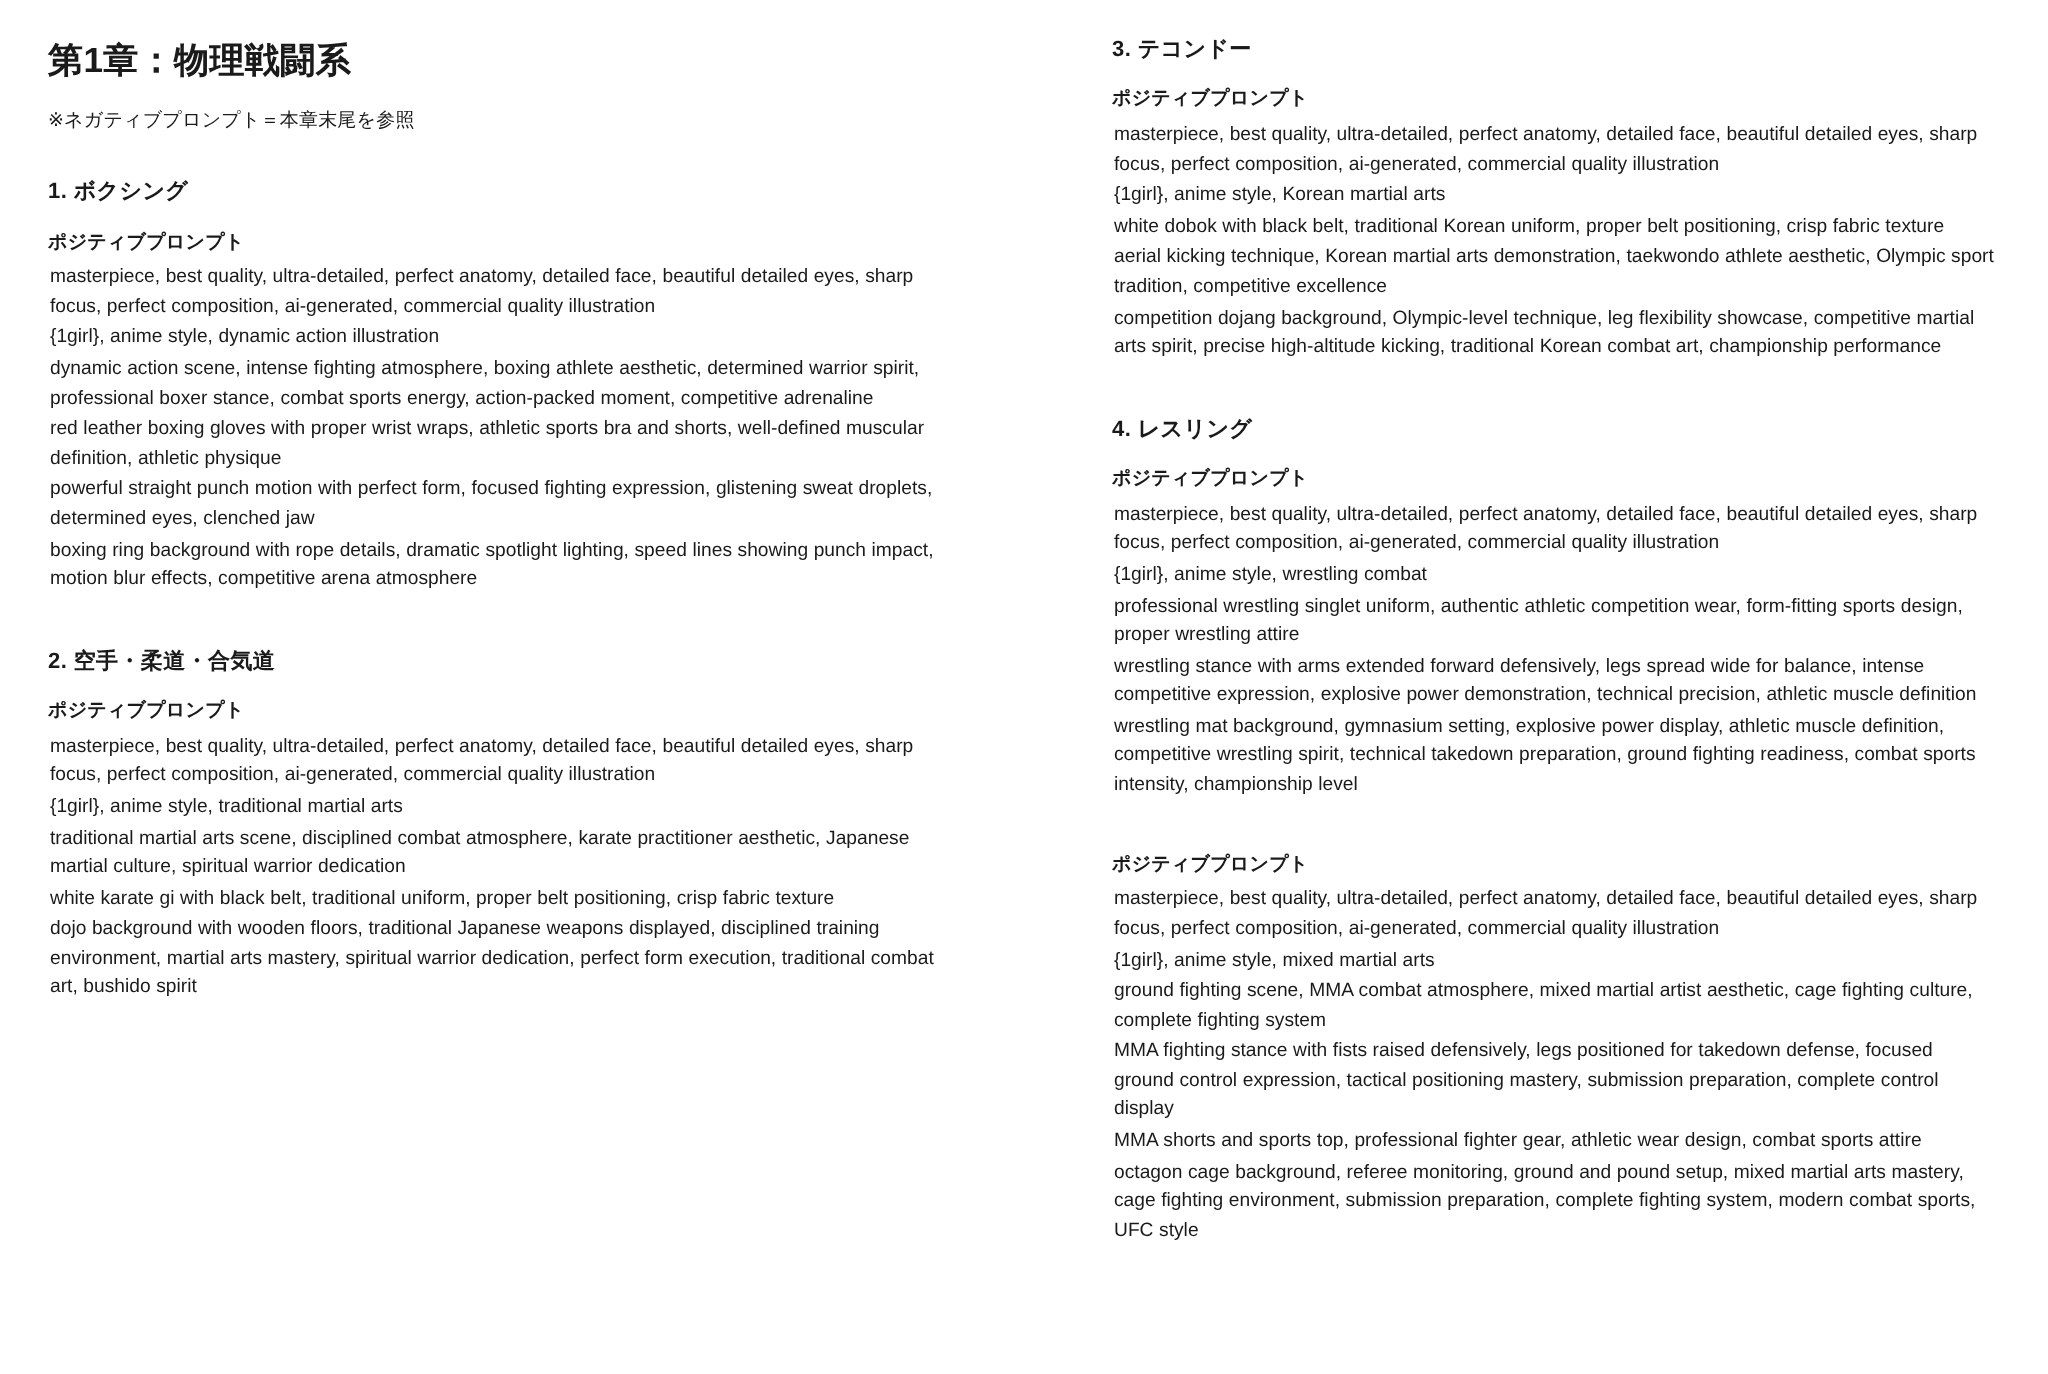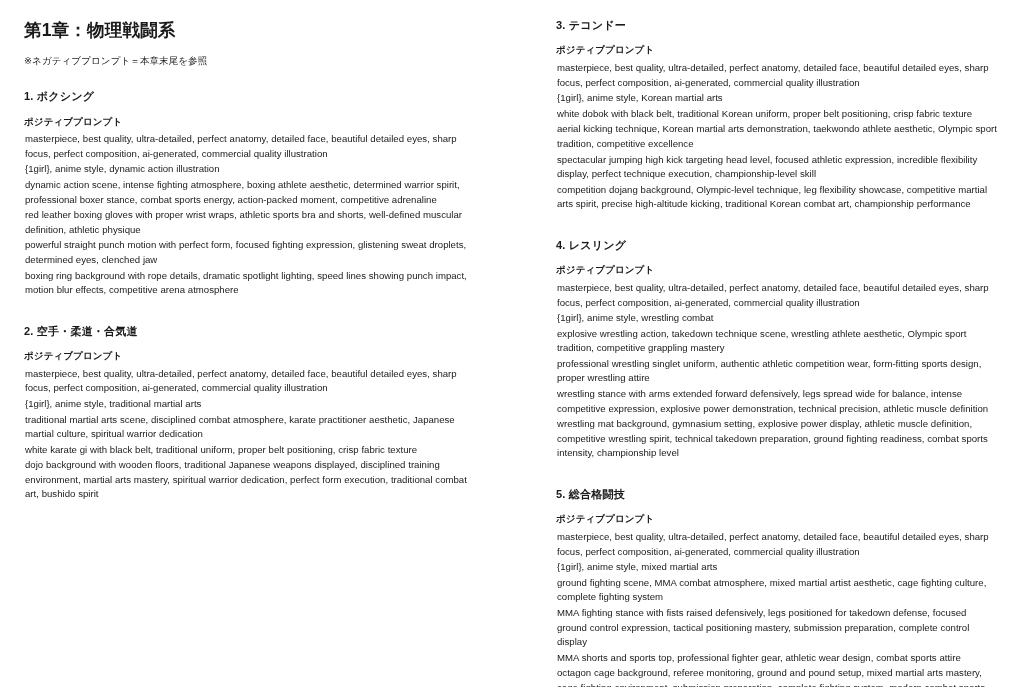--- a/index.html
+++ b/index.html
@@ -138,38 +138,35 @@
   <div class="column right">
     <div>
         <div class="section">
           <h3 class="section-title">3. テコンドー</h3>
           <p class="prompt-label">ポジティブプロンプト</p>
           <div class="prompt-body">
             <p class="prompt-line">masterpiece, best quality, ultra-detailed, perfect anatomy, detailed face, beautiful detailed eyes, sharp focus, perfect composition, ai-generated, commercial quality illustration</p>
             <p class="prompt-line">{1girl}, anime style, Korean martial arts</p>
             <p class="prompt-line">white dobok with black belt, traditional Korean uniform, proper belt positioning, crisp fabric texture</p>
             <p class="prompt-line">aerial kicking technique, Korean martial arts demonstration, taekwondo athlete aesthetic, Olympic sport tradition, competitive excellence</p>
-            <p class="prompt-line">spectacular jumping high kick targeting head level, focused athletic expression, incredible flexibility display, perfect technique execution, championship-level skill</p>
             <p class="prompt-line">competition dojang background, Olympic-level technique, leg flexibility showcase, competitive martial arts spirit, precise high-altitude kicking, traditional Korean combat art, championship performance</p>
           </div>
         </div>
         <div class="section">
           <h3 class="section-title">4. レスリング</h3>
           <p class="prompt-label">ポジティブプロンプト</p>
           <div class="prompt-body">
             <p class="prompt-line">masterpiece, best quality, ultra-detailed, perfect anatomy, detailed face, beautiful detailed eyes, sharp focus, perfect composition, ai-generated, commercial quality illustration</p>
             <p class="prompt-line">{1girl}, anime style, wrestling combat</p>
-            <p class="prompt-line">explosive wrestling action, takedown technique scene, wrestling athlete aesthetic, Olympic sport tradition, competitive grappling mastery</p>
             <p class="prompt-line">professional wrestling singlet uniform, authentic athletic competition wear, form-fitting sports design, proper wrestling attire</p>
             <p class="prompt-line">wrestling stance with arms extended forward defensively, legs spread wide for balance, intense competitive expression, explosive power demonstration, technical precision, athletic muscle definition</p>
             <p class="prompt-line">wrestling mat background, gymnasium setting, explosive power display, athletic muscle definition, competitive wrestling spirit, technical takedown preparation, ground fighting readiness, combat sports intensity, championship level</p>
           </div>
         </div>
         <div class="section">
-          <h3 class="section-title">5. 総合格闘技</h3>
           <p class="prompt-label">ポジティブプロンプト</p>
           <div class="prompt-body">
             <p class="prompt-line">masterpiece, best quality, ultra-detailed, perfect anatomy, detailed face, beautiful detailed eyes, sharp focus, perfect composition, ai-generated, commercial quality illustration</p>
             <p class="prompt-line">{1girl}, anime style, mixed martial arts</p>
             <p class="prompt-line">ground fighting scene, MMA combat atmosphere, mixed martial artist aesthetic, cage fighting culture, complete fighting system</p>
             <p class="prompt-line">MMA fighting stance with fists raised defensively, legs positioned for takedown defense, focused ground control expression, tactical positioning mastery, submission preparation, complete control display</p>
             <p class="prompt-line">MMA shorts and sports top, professional fighter gear, athletic wear design, combat sports attire</p>
             <p class="prompt-line">octagon cage background, referee monitoring, ground and pound setup, mixed martial arts mastery, cage fighting environment, submission preparation, complete fighting system, modern combat sports, UFC style</p>
           </div>
         </div>

